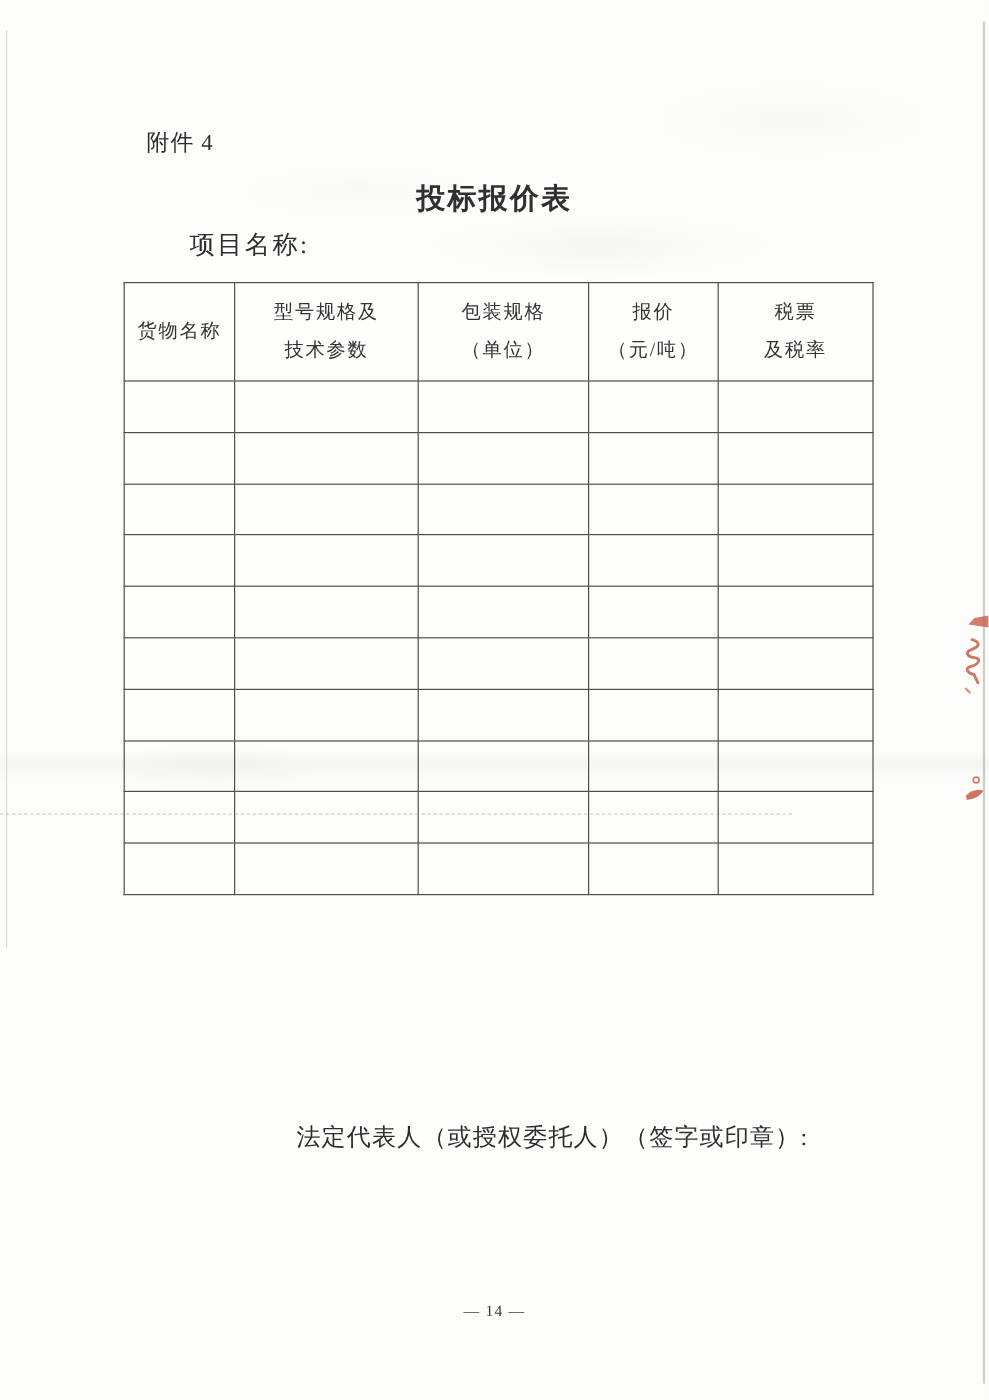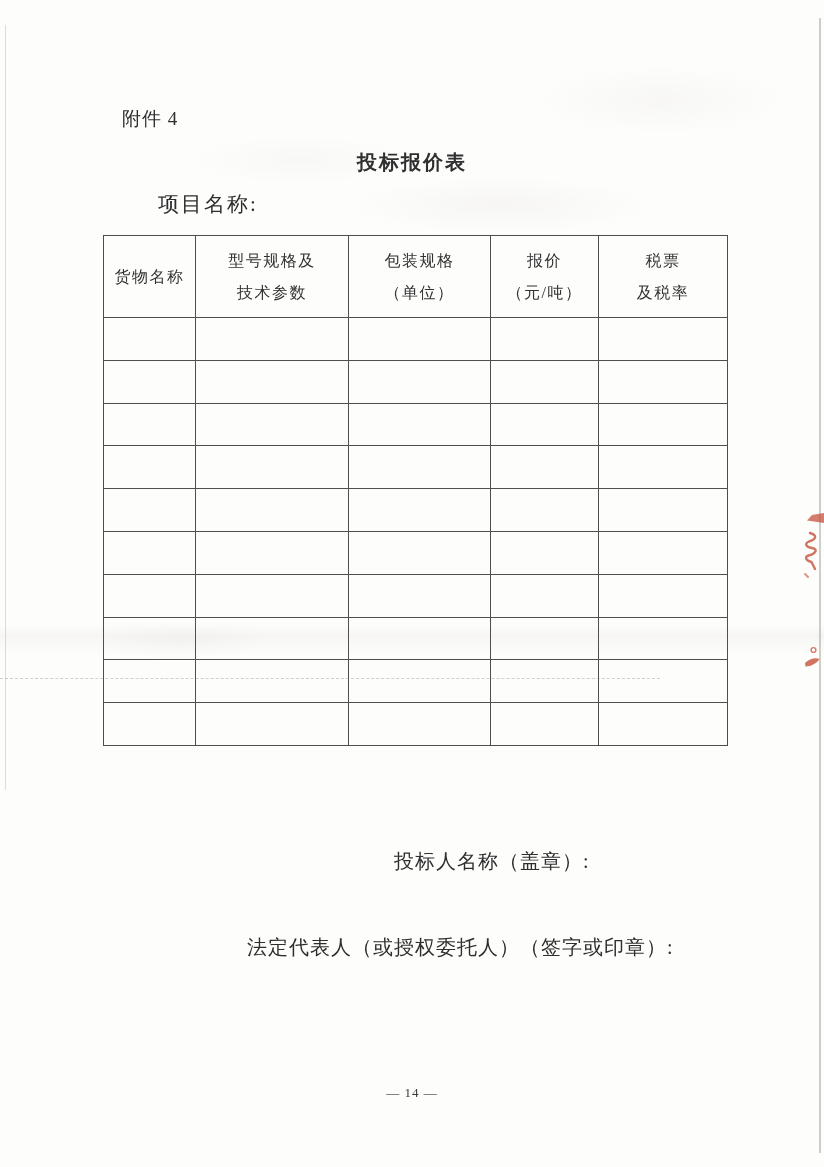--- a/index.html
+++ b/index.html
@@ -26,21 +26,21 @@
 
   .attachment-label {
     left: 122px; top: 106px;
     font-size: 19px;
     letter-spacing: 1px;
     color: #2e2e2e;
   }
   .doc-title {
     left: 0; right: 0; top: 149px;
     text-align: center;
-    font-size: 20px;
+    font-size: 24px;
     font-weight: 700;
     letter-spacing: 2px;
     color: #303030;
   }
   .project-label {
     left: 130px; top: 190px;
     font-size: 21px;
     letter-spacing: 2px;
     color: #2e2e2e;
     margin-left: 28px;
@@ -247,19 +247,18 @@
     <path d="M30 7 L30 17 L13 14.5 L18 9 Z" fill="#c6523c" opacity="0.75"></path>
     <path d="M16 27 C23 29 23 33 15 35.5 C10 37.5 12 41.5 18 42 C25 43 21 48 14.5 49.5 C10 50.8 12 55 17.5 56 L21 63" fill="none" stroke="#c6523c" stroke-width="2.4" stroke-linecap="round" opacity="0.8"></path>
     <path d="M11 68 L14 71" stroke="#c6523c" stroke-width="2" stroke-linecap="round" opacity="0.6"></path>
   </svg>
 
   <svg class="abs stamp-lower" width="24" height="32" viewBox="0 0 24 32">
     <circle cx="13.5" cy="8" r="2.4" fill="none" stroke="#c6523c" stroke-width="1.4" opacity="0.75"></circle>
     <path d="M5 21 C9 16.5 16 15 19.5 17 C17 21.5 10 24.8 5.5 24.5 Z" fill="#c6523c" opacity="0.8"></path>
   </svg>
 
-  <div class="abs sig-bidder">投标人名称（盖章）:</div>
 
   <div class="abs sig-legal">法定代表人（或授权委托人）（签字或印章）:</div>
 
   <div class="abs page-number">— 14 —</div>
 
 </div>
 
 </body></html>

